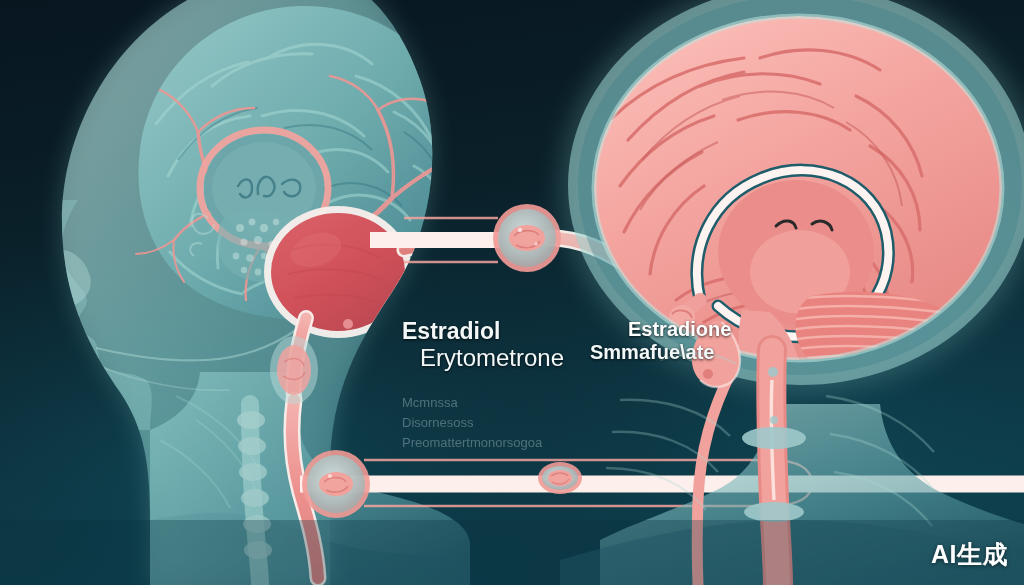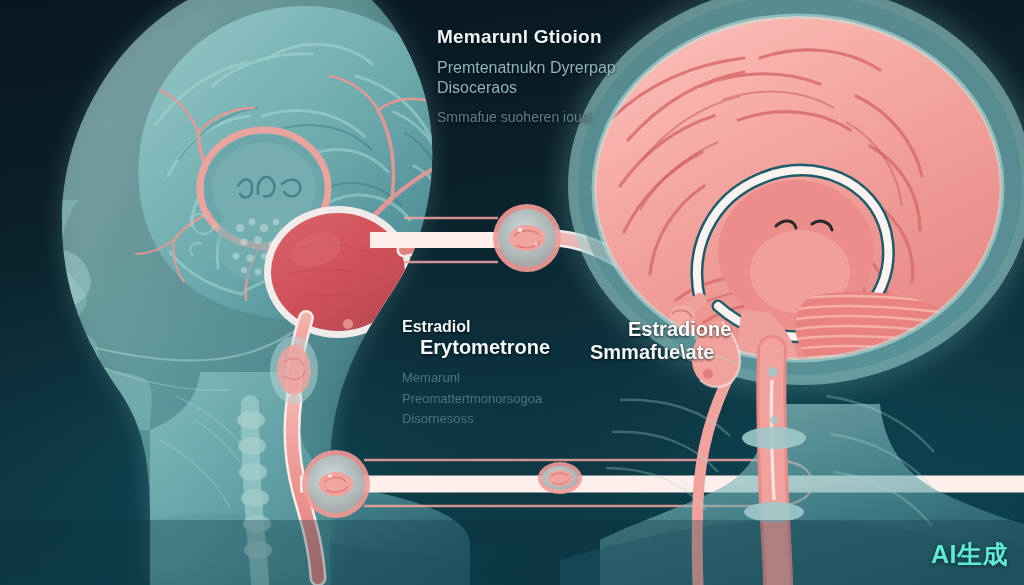--- a/index.html
+++ b/index.html
@@ -50,27 +50,27 @@
   }
   .title-sub.dim {
     font-size: 14px;
     color: #5c808a;
     margin-top: 11px;
   }
 
   
   #label-left { left: 402px; top: 318px; width: 190px; }
   .lbl-line1 {
-    font-size: 16px; font-weight: bold; color: #f2f7f8;
+    font-size: 23px; font-weight: bold; color: #f2f7f8;
     line-height: 1.15; margin: 0;
     text-shadow: 0 1px 3px rgba(0,0,0,.8);
   }
   .lbl-line2 {
-    font-size: 20px; font-weight: bold; color: #f2f7f8;
-    line-height: 1.15; margin: 0 0 9px 18px;
+    font-size: 24px; font-weight: normal; color: #f2f7f8;
+    line-height: 1.15; margin: 0 0 21px 18px;
     text-shadow: 0 1px 3px rgba(0,0,0,.8);
   }
   .lbl-sub {
     font-size: 13px; color: #4e727d; line-height: 1.55; margin: 0;
   }
 
   
   #label-right { left: 590px; top: 318px; width: 180px; text-align: left; }
   .rlbl-line1 {
     font-size: 20px; font-weight: bold; color: #ffffff;
@@ -80,21 +80,21 @@
   .rlbl-line2 {
     font-size: 20px; font-weight: bold; color: #f2f7f8;
     line-height: 1.15; margin: 0;
     text-shadow: 0 1px 3px rgba(0,0,0,.8);
   }
 
   
   #watermark {
     right: 16px; bottom: 14px;
     font-size: 25px; font-weight: bold;
-    color: #5eead4;
+    color: #ffffff;
     letter-spacing: 0.5px;
     text-shadow: 0 1px 4px rgba(0,0,0,.55);
   }
 </style>
 </head>
 <body>
 
 <div id="stage">
 
   <svg id="artwork" viewBox="0 0 1024 585" preserveAspectRatio="none">
@@ -531,33 +531,27 @@
           <path d="M660 360 C690 350 716 352 736 364"></path>
         </g>
       </g>
 
       <rect x="0" y="520" width="1024" height="65" fill="#0b3240" opacity="0.3"></rect>
     </g>
   </svg>
 
   <div class="label-layer">
 
-    <div class="label-block" id="title-block">
-      <p class="title-main">Memarunl Gtioion</p>
-      <p class="title-sub">Premtenatnukn Dyrerpap</p>
-      <p class="title-sub">Disoceraos</p>
-      <p class="title-sub dim">Smmafue suoheren ious!</p>
-    </div>
 
     <div class="label-block" id="label-left">
       <p class="lbl-line1">Estradiol</p>
       <p class="lbl-line2">Erytometrone</p>
-      <p class="lbl-sub">Memarunl</p>
+      <p class="lbl-sub">Mcmnssa</p>
+      <p class="lbl-sub">Disornesoss</p>
       <p class="lbl-sub">Preomattertmonorsogoa</p>
-      <p class="lbl-sub">Disornesoss</p>
     </div>
 
     <div class="label-block" id="label-right">
       <p class="rlbl-line1">Estradione</p>
       <p class="rlbl-line2">Smmafue\ate</p>
     </div>
 
     <div class="label-block" id="watermark">AI生成</div>
   </div>
 

